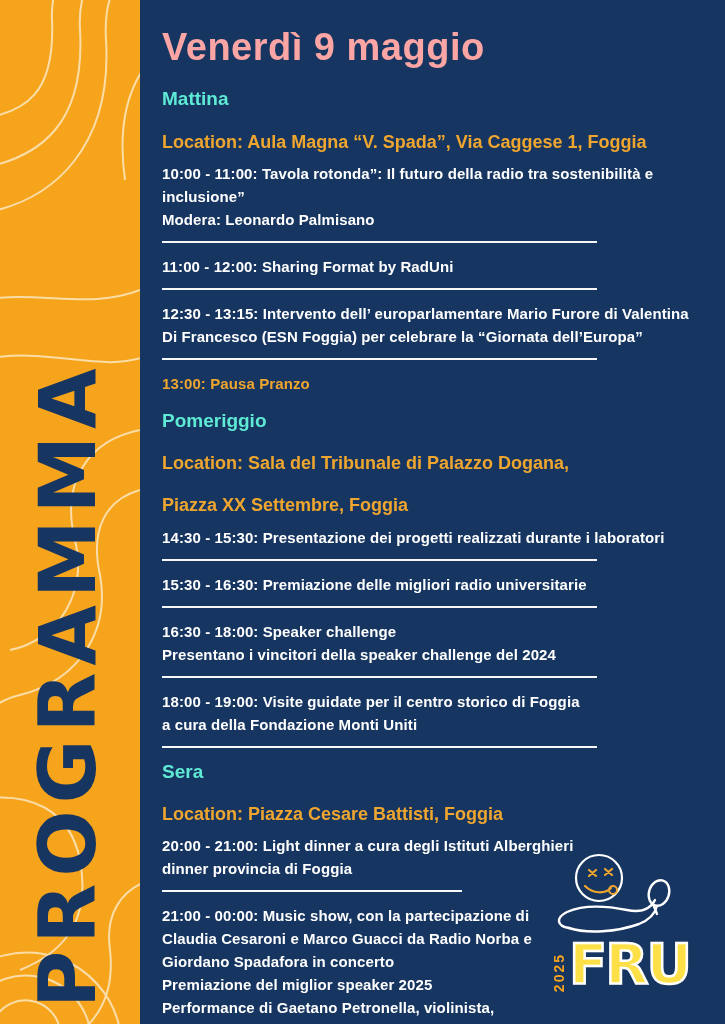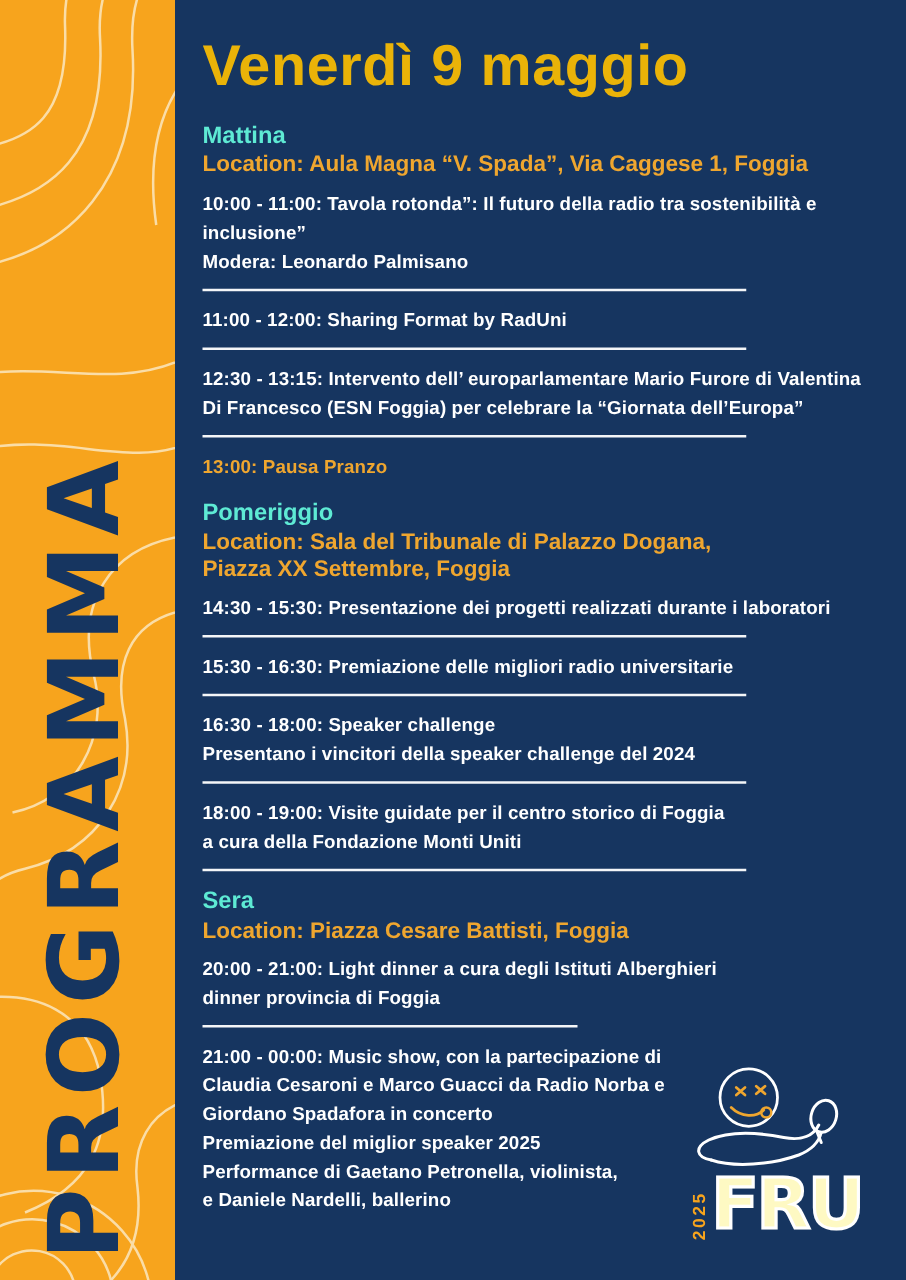--- a/index.html
+++ b/index.html
@@ -20,46 +20,46 @@
     writing-mode:vertical-rl; transform:rotate(180deg);
     font-size:78px; font-weight:800; letter-spacing:7px;
     color:#163560; font-family:"DejaVu Sans","Liberation Sans",sans-serif;
   }
   
   .main{
     position:absolute; left:140px; top:0; width:585px; height:1024px;
     padding:24px 36px 0 22px; color:#ffffff;
   }
   .page-title{
-    font-size:46px; font-weight:800; color:#eab308; line-height:1.22;
+    font-size:38px; font-weight:800; color:#fca5a5; line-height:1.22;
     margin-bottom:17px; letter-spacing:0.5px;
   }
   .sec-name{
     font-size:19px; font-weight:700; color:#5eead4; line-height:1.22;
   }
   .sec-loc{
-    font-size:18px; font-weight:700; color:#EFA62F; line-height:1.24;
+    font-size:18px; font-weight:700; color:#EFA62F; line-height:1.24;margin-top:20px;
   }
   .block.section{ margin:3px 0 9px 0; }
   .ev-line{
     font-size:15px; font-weight:700; color:#ffffff; line-height:23px;
     letter-spacing:0.1px;
   }
   .ev-line.gold{ color:#EFA62F; }
   .block.break{ margin:2px 0 14px 0; }
   .divider{
     width:435px; border-top:2px solid #f4f6f8; margin:10px 0 12px 0;
   }
   .divider.short{ width:300px; }
   
   .fru-logo{ position:absolute; right:22px; bottom:26px; width:156px; height:150px; }
   .fru-word{
     position:absolute; left:22px; bottom:2px;
     font-size:56px; font-weight:800; letter-spacing:-2px;
-    color:#fef9c3; -webkit-text-stroke:2.5px #ffffff; text-stroke:2.5px #ffffff;
+    color:#fde047; -webkit-text-stroke:2.5px #ffffff; text-stroke:2.5px #ffffff;
     font-family:"DejaVu Sans","Liberation Sans",sans-serif;
   }
   .fru-year{
     position:absolute; left:4px; bottom:6px;
     writing-mode:vertical-rl; transform:rotate(180deg);
     font-size:14px; font-weight:800; letter-spacing:2px; color:#F7A41D;
   }
 </style>
 </head>
 <body>

